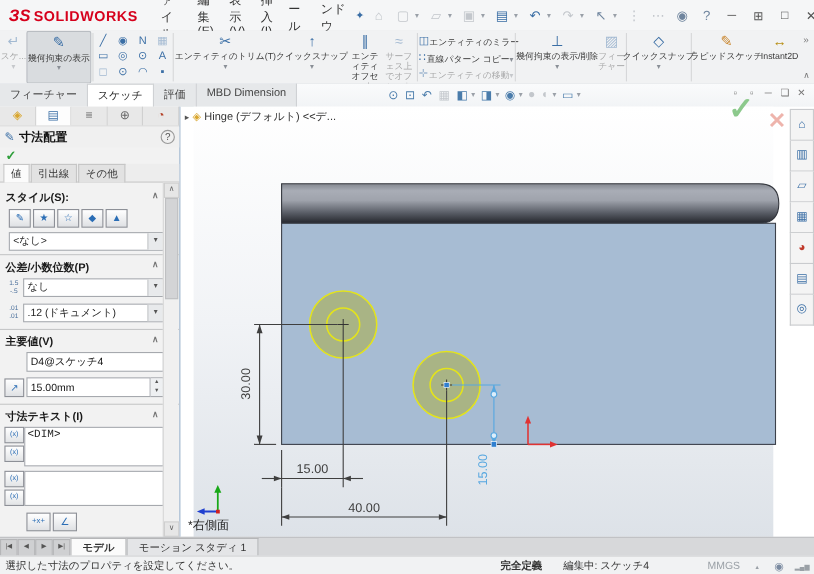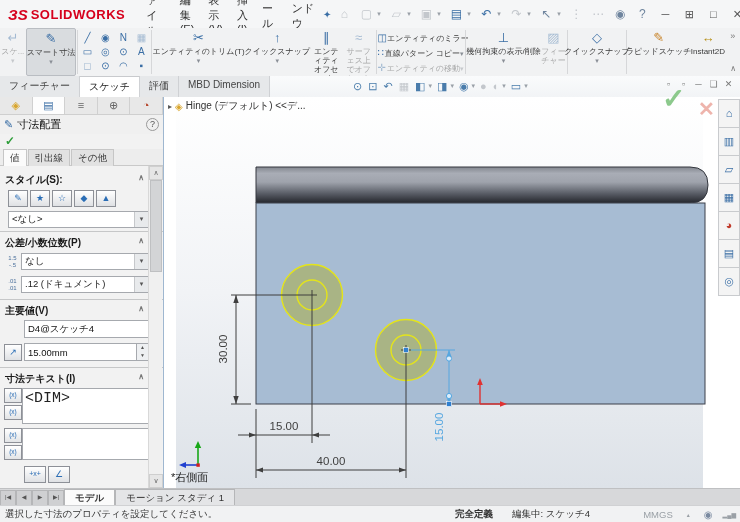--- a/index.html
+++ b/index.html
@@ -43,38 +43,38 @@
   .hi.gray{color:#c3c7cc}
   .hcaret{font-size:7px;color:#9aa0a8;margin-right:2px}
   .docwc{position:absolute;right:4px;top:3px;display:flex}
   .docwc span{font-size:9px;color:#777;width:15px;text-align:center}
   
   #leftpanel{left:0;top:97px;width:163px;height:391px;background:#f2f2f2;border-right:1px solid #9fb7d0}
   .mgr-tabs{display:flex;height:17px;border-bottom:1px solid #cfcfcf}
   .mtab{flex:1;text-align:center;font-size:11px;line-height:16px;background:#e8e8e8;border-right:1px solid #d0d0d0}
   .mtab.active{background:#fdfdfd}
   .ptitle{height:19px;display:flex;align-items:center;padding:0 4px;background:#f0f0f0}
-  .ptitle .t{font-weight:normal;font-size:11px;color:#111;margin-left:4px}
+  .ptitle .t{font-weight:bold;font-size:11px;color:#111;margin-left:4px}
   .phelp{margin-left:auto;font-size:9px;color:#555;border:1px solid #999;border-radius:50%;width:11px;height:11px;line-height:11px;text-align:center}
   .pcheck{height:15px;padding-left:5px;font-size:12px;color:#2e9e3a;font-weight:bold}
   .subtabs{display:flex;height:16px;padding-left:3px;border-bottom:1px solid #c9c9c9;background:#ededed}
   .stab{font-size:9.5px;padding:2px 6px 0 6px;background:#e2e2e2;border:1px solid #c6c6c6;border-bottom:none;margin-right:1px;height:14px}
   .stab.active{background:#fbfbfb}
   .sec-h{font-size:10px;font-weight:bold;color:#1a1a1a;padding:3px 5px 1px 5px;display:flex}
   .sec-h .cc{margin-left:auto;color:#777;font-size:8px;margin-right:14px}
   .pdiv{height:1px;background:#c6c7c8;margin:3px 0 1px 0}
   .sbtn{width:18px;height:15px;border:1px solid #8d9097;background:linear-gradient(#ffffff,#dfe1e4);font-size:9px;color:#2a6db5;text-align:center;line-height:14px;margin-right:2px}
   .dd{height:15px;background:#fff;border:1px solid #a6a9ae;display:flex;align-items:center;font-size:9.5px;color:#222;padding-left:3px}
   .dd .c{margin-left:auto;background:#e8eaec;border-left:1px solid #c6c8cb;width:13px;height:100%;
          font-size:7px;color:#555;text-align:center;line-height:14px}
   .fld{height:14px;background:#fff;border:1px solid #a6a9ae;font-size:9.5px;color:#111;padding:1px 3px;display:flex;align-items:center}
   .tolicon{width:17px;height:15px;font-size:6px;color:#4a6f9b;border:0;text-align:center;line-height:7px;padding-top:1px}
   .spin{width:11px;height:16px;display:flex;flex-direction:column;border:1px solid #a6a9ae;border-left:none}
   .spin span{flex:1;font-size:5px;line-height:7px;text-align:center;color:#555;background:#eef0f2}
-  .dtbox{background:#fff;border:1px solid #a6a9ae;font-size:15px;color:#222;padding:1px 2px;font-family:"Liberation Mono",monospace}
+  .dtbox{background:#fff;border:1px solid #a6a9ae;font-size:10px;color:#222;padding:1px 2px;font-family:"Liberation Mono",monospace}
   .dtbtn{width:16px;height:13px;border:1px solid #8d9097;background:linear-gradient(#fff,#e2e4e6);font-size:6.5px;color:#2a6db5;text-align:center;line-height:12px;margin-bottom:2px}
   .pscroll{position:absolute;right:1px;top:69px;width:13px;height:322px;background:#f0f0f0;border-left:1px solid #d8d8d8}
   .pscroll .ar{position:absolute;left:0;width:12px;height:12px;font-size:7px;text-align:center;line-height:12px;color:#666;background:#e6e6e6;border:1px solid #cfcfcf}
   .pthumb{position:absolute;left:1px;top:14px;width:10px;height:90px;background:#d3d4d6;border:1px solid #bfc0c2}
   
   #graphics{left:176px;top:97px;width:527px;height:391px;background:linear-gradient(180deg,#ffffff 0%,#f1f3f6 50%,#dde2e8 100%)}
   #tree{left:168px;top:99px;font-size:10px;color:#333;display:flex;align-items:center}
   #tree .fly{color:#555;font-size:8px;margin-right:3px}
   #tree .part{color:#d9a62e;font-size:10px;margin-right:3px}
   #viewlabel{left:171px;top:470px;font-size:11px;color:#1a1a1a}
@@ -137,21 +137,21 @@
 </div>
 
 <div id="ribbon" class="ab">
   <div class="rbtn dis" style="width:38px">
     <span class="ricon">↵</span>
     <span class="rlbl nowrap">スケ...</span>
     <span class="rcaret">▾</span>
   </div>
   <div class="rbtn active-tool" style="width:62px">
     <span class="ricon">✎</span>
-    <span class="rlbl nowrap">スマート寸法</span>
+    <span class="rlbl nowrap">幾何拘束の表示</span>
     <span class="rcaret">▾</span>
   </div>
   <div class="vsep"></div>
   <div class="grid3" style="width:72px">
     <span class="gi">╱</span>
     <span class="gi">◉</span>
     <span class="gi">Ν</span>
     <span class="gi dis">▦</span>
     <span class="gi">▭</span>
     <span class="gi">◎</span>

